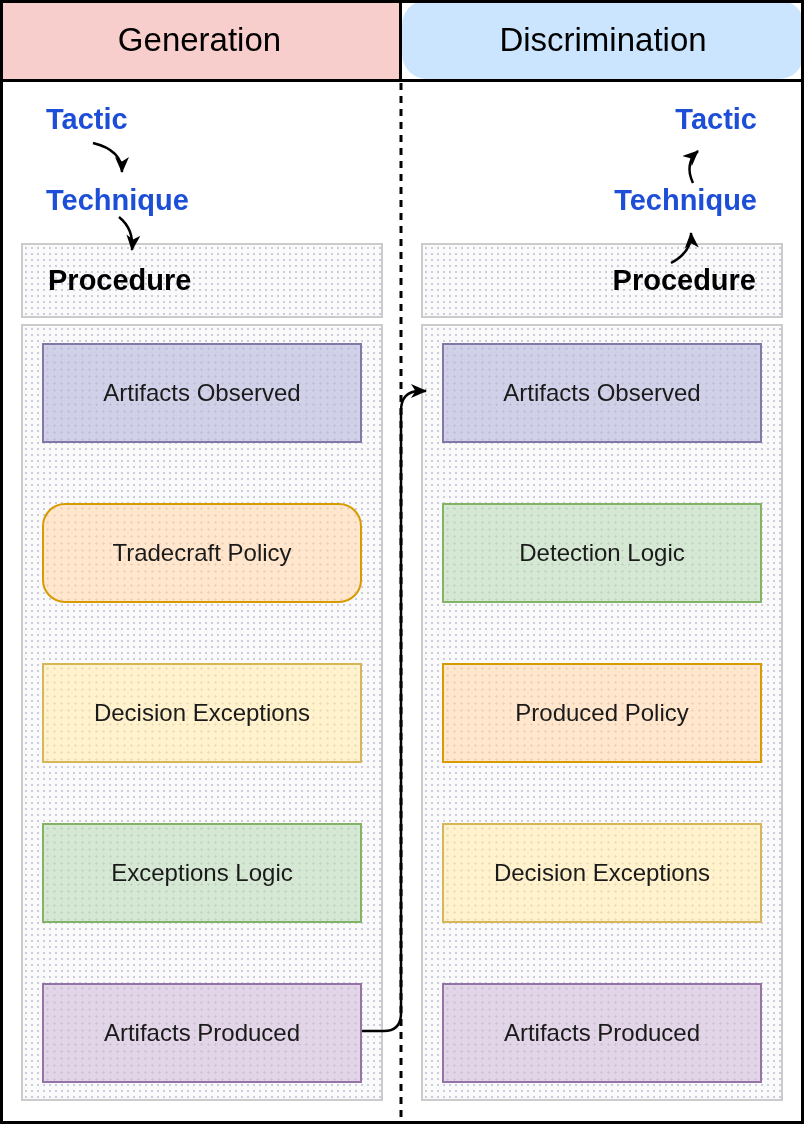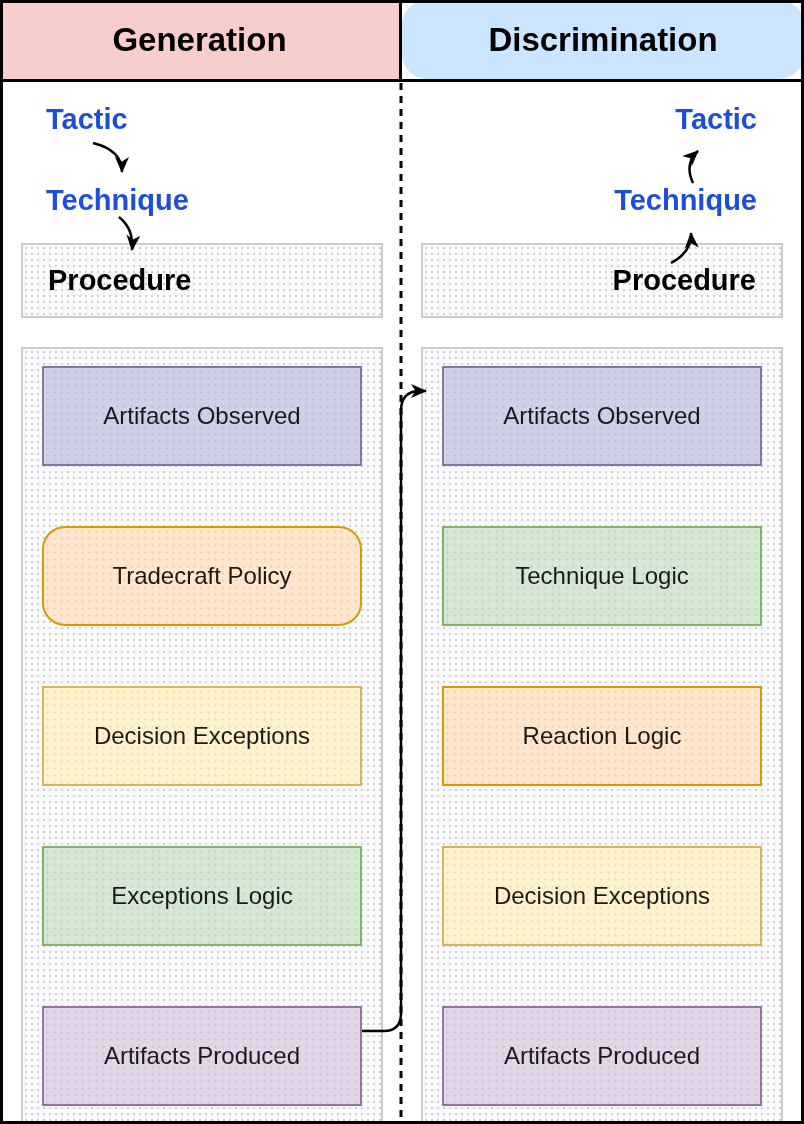--- a/index.html
+++ b/index.html
@@ -1,32 +1,32 @@
 <!DOCTYPE html>
 <html><head>
 <meta charset="utf-8">
 <style>
   html,body{margin:0;padding:0;background:#ffffff;}
   body{font-family:"Liberation Sans",sans-serif;}
   .canvas{position:relative;width:804px;height:1124px;background:#ffffff;overflow:hidden;}
   .outer-border{position:absolute;inset:0;border:3px solid #000;pointer-events:none;z-index:40;}
   
   .header{position:absolute;left:0;top:0;width:804px;height:82px;display:flex;box-sizing:border-box;border-bottom:3px solid #000;z-index:5;}
-  .header-cell{flex:1 1 50%;display:flex;align-items:center;justify-content:center;font-size:33px;font-weight:700;color:#000;box-sizing:border-box;}
+  .header-cell{flex:1 1 50%;display:flex;align-items:center;justify-content:center;font-size:33px;font-weight:400;color:#000;box-sizing:border-box;}
   .header-cell.left{border-right:3px solid #000;}
   
   .hlabel{position:absolute;font-size:29px;font-weight:700;color:#1d4ed8;line-height:1;white-space:nowrap;z-index:10;}
   .hlabel.right-side{text-align:right;}
   
   .gray-box{position:absolute;box-sizing:border-box;border:2px solid #cbcbcb;background-color:#fafafb;
     background-image:radial-gradient(#ccccde 1px,rgba(0,0,0,0) 1.1px);background-size:6px 6px;z-index:1;}
   .title-box{height:75px;display:flex;align-items:center;font-size:29px;font-weight:700;color:#000;}
   .title-box.left-align{justify-content:flex-start;padding-left:25px;}
   .title-box.right-align{justify-content:flex-end;padding-right:25px;}
-  .content-box{height:777px;display:flex;flex-direction:column;align-items:center;padding-top:17px;gap:60px;margin-top:23px;}
+  .content-box{height:777px;display:flex;flex-direction:column;align-items:center;padding-top:17px;gap:60px;}
   
   .pbox{width:320px;height:100px;box-sizing:border-box;border:2px solid #888;display:flex;align-items:center;justify-content:center;
     font-size:24px;color:#1a1a1a;background-image:radial-gradient(rgba(0,0,0,0.08) 1px,rgba(0,0,0,0) 1.1px);background-size:7px 7px;flex:0 0 auto;}
   
   .overlay{position:absolute;left:0;top:0;width:804px;height:1124px;z-index:20;pointer-events:none;}
 </style>
 </head>
 <body>
 
 <div class="canvas">
@@ -55,22 +55,22 @@
     <div class="pbox" style="background-color: rgb(255, 242, 204); border-color: rgb(214, 182, 86);">Decision Exceptions</div>
     <div class="pbox" style="background-color: rgb(213, 232, 212); border-color: rgb(130, 179, 102);">Exceptions Logic</div>
     <div class="pbox" style="background-color: rgb(225, 213, 231); border-color: rgb(150, 115, 166);">Artifacts Produced</div>
   </div>
 
   <div class="gray-box title-box right-align" style="left:421px;top:243px;width:362px;">
     <span>Procedure</span>
   </div>
   <div class="gray-box content-box" style="left:421px;top:324px;width:362px;">
     <div class="pbox" style="background-color: rgb(208, 208, 232); border-color: rgb(129, 120, 168);">Artifacts Observed</div>
-    <div class="pbox" style="background-color: rgb(213, 232, 212); border-color: rgb(130, 179, 102);">Technique Logic</div>
-    <div class="pbox" style="background-color: rgb(255, 230, 204); border-color: rgb(215, 155, 0);">Reaction Logic</div>
+    <div class="pbox" style="background-color: rgb(213, 232, 212); border-color: rgb(130, 179, 102);">Detection Logic</div>
+    <div class="pbox" style="background-color: rgb(255, 230, 204); border-color: rgb(215, 155, 0);">Produced Policy</div>
     <div class="pbox" style="background-color: rgb(255, 242, 204); border-color: rgb(214, 182, 86);">Decision Exceptions</div>
     <div class="pbox" style="background-color: rgb(225, 213, 231); border-color: rgb(150, 115, 166);">Artifacts Produced</div>
   </div>
 
   <svg class="overlay" viewBox="0 0 804 1124">
     <defs>
       <marker id="ah" markerUnits="userSpaceOnUse" markerWidth="18" markerHeight="16" refX="15" refY="7" orient="auto">
         <path d="M 0 0 L 16 7 L 0 14 L 4.5 7 Z" fill="#000"></path>
       </marker>
     </defs>

